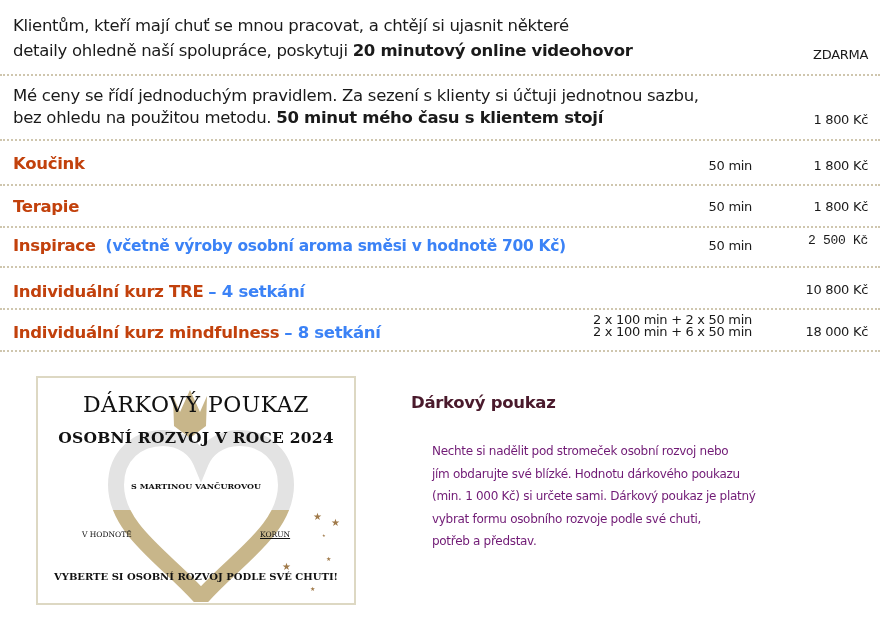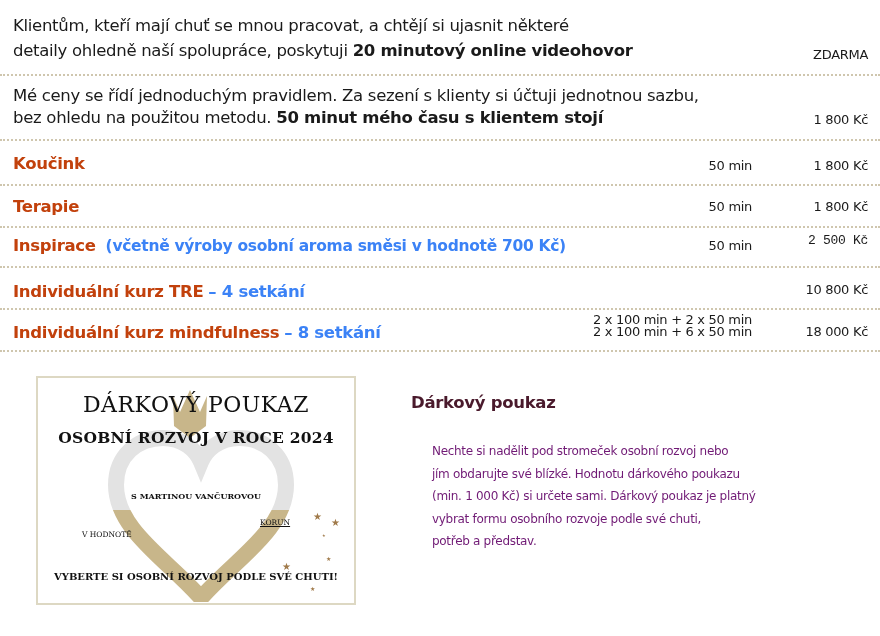--- a/index.html
+++ b/index.html
@@ -100,23 +100,23 @@
         </clipPath>
     </defs>
     <path d="M93 168 C60 130, 8 100, 8 55 C8 25, 30 8, 55 8 C75 8, 88 20, 93 32 C98 20, 111 8, 131 8 C156 8, 178 25, 178 55 C178 100, 126 130, 93 168 Z" fill="none" stroke="#e3e3e3" stroke-width="16" clip-path="url(#topHalf)"></path>
     <path d="M93 168 C60 130, 8 100, 8 55 C8 25, 30 8, 55 8 C75 8, 88 20, 93 32 C98 20, 111 8, 131 8 C156 8, 178 25, 178 55 C178 100, 126 130, 93 168 Z" fill="none" stroke="#c8b68a" stroke-width="16" clip-path="url(#botHalf)"></path>
   </svg>
   <svg class="crown" viewBox="0 0 40 50">
     <path d="M3 8 L10 24 L20 2 L30 24 L37 8 L36 38 L20 50 L4 38 Z" fill="#c8b68a"></path>
   </svg>
   <div class="v-text v-title">DÁRKOVÝ POUKAZ</div>
   <div class="v-text v-sub">OSOBNÍ ROZVOJ V ROCE 2024</div>
-  <div class="v-text v-small" style="top:113px;font-size:8px;">S MARTINOU VANČUROVOU</div>
+  <div class="v-text v-small" style="top:103px;font-size:8px;">S MARTINOU VANČUROVOU</div>
   <div class="v-text v-small" style="top:152px;left:44px;width:auto;font-weight:normal;">V HODNOTĚ</div>
-  <div class="v-text v-small" style="top:140px;left:222px;width:auto;font-weight:normal;text-decoration:underline;">KORUN</div>
+  <div class="v-text v-small" style="top:152px;left:222px;width:auto;font-weight:normal;text-decoration:underline;">KORUN</div>
   <div class="v-text v-bottom">VYBERTE SI  OSOBNÍ ROZVOJ PODLE SVÉ CHUTI!</div>
   <span class="star" style="left:275px;top:134px;">★</span>
   <span class="star" style="left:293px;top:140px;">★</span>
   <span class="star" style="left:284px;top:153px;font-size:4px;">★</span>
   <span class="star" style="left:288px;top:176px;font-size:6px;">★</span>
   <span class="star" style="left:244px;top:184px;">★</span>
   <span class="star" style="left:272px;top:206px;font-size:6px;">★</span>
 </div>
 
 <div class="side-title">Dárkový poukaz</div>

